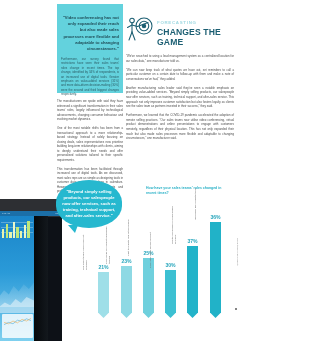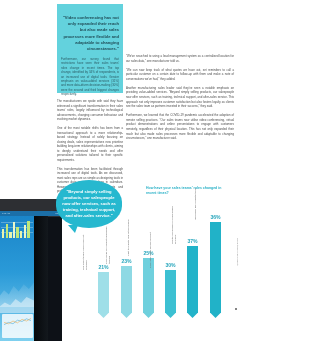--- a/index.html
+++ b/index.html
@@ -177,20 +177,38 @@
     <div class="q-text">"Video conferencing has not only expanded their reach but also made sales processes more flexible and adaptable to changing circumstances."</div>
     <div class="q-body">Furthermore, our survey found that restrictions have seen their sales teams' roles change in recent times. The top change, identified by 34% of respondents, is an increased use of digital tools. Greater emphasis on value-added services (31%) and more data-driven decision-making (30%) were the second and third biggest changes respectively.</div>
   </div>
 
   <div class="col-left">
     <p>The manufacturers we spoke with said they have witnessed a significant transformation in their sales teams' roles, largely influenced by technological advancements, changing consumer behaviour and evolving market dynamics.</p>
     <p>One of the most notable shifts has been from a transactional approach to a more relationship-based strategy. Instead of solely focusing on closing deals, sales representatives now prioritise building long-term relationships with clients, aiming to deeply understand their needs and offer personalised solutions tailored to their specific requirements.</p>
     <p>This transformation has been facilitated through increased use of digital tools. As we discussed, most sales reps are as simple as designing tools in customer data or setting timelines in calendars. However, these extend to both clients and professionals alike.</p>
   </div>
 
+  <div class="head-wrap">
+    <svg class="head-icon" viewBox="0 0 56 54">
+      <g fill="none" stroke="#1b5e72" stroke-width="2.1" stroke-linecap="round" stroke-linejoin="round">
+        <circle cx="36" cy="20" r="16"></circle>
+        <circle cx="36" cy="20" r="9.5"></circle>
+        <circle cx="36" cy="20" r="3.4" fill="#1b5e72"></circle>
+        <circle cx="12" cy="9" r="4.6"></circle>
+        <path d="M12 14.5 L12 32"></path>
+        <path d="M12 18 L23 21"></path>
+        <path d="M12 18 L3 23"></path>
+        <path d="M12 32 L6 48"></path>
+        <path d="M12 32 L18 48"></path>
+      </g>
+      <path d="M23 21 L44 13" fill="none" stroke="#1b5e72" stroke-width="2.1" stroke-linecap="round"></path>
+    </svg>
+    <div class="head-kicker">FORECASTING</div>
+    <div class="head-title">CHANGES THE GAME</div>
+  </div>
 
   <div class="col-right">
     <p>"We've searched to using a lead management system as a centralised location for our sales data," one manufacturer told us.</p>
     <p>"We can now keep track of what quotes we have out, set reminders to call a particular customer on a certain date to follow-up with them and make a note of conversations we've had," they added.</p>
     <p>Another manufacturing sales leader said they've seen a notable emphasis on providing value-added services. "Beyond simply selling products, our salespeople now offer services, such as training, technical support, and after-sales service. This approach not only improves customer satisfaction but also fosters loyalty as clients see the sales team as partners invested in their success," they said.</p>
     <p>Furthermore, we learned that the COVID-19 pandemic accelerated the adoption of remote selling practices. "Our sales teams now utilise video conferencing, virtual product demonstrations and online presentations to engage with customers remotely, regardless of their physical location. This has not only expanded their reach but also made sales processes more flexible and adaptable to changing circumstances," one manufacturer said.</p>
   </div>
 
   <div class="bubble">
     <div class="b-text">"Beyond simply selling products, our salespeople now offer services, such as training, technical support, and after-sales service."</div>

